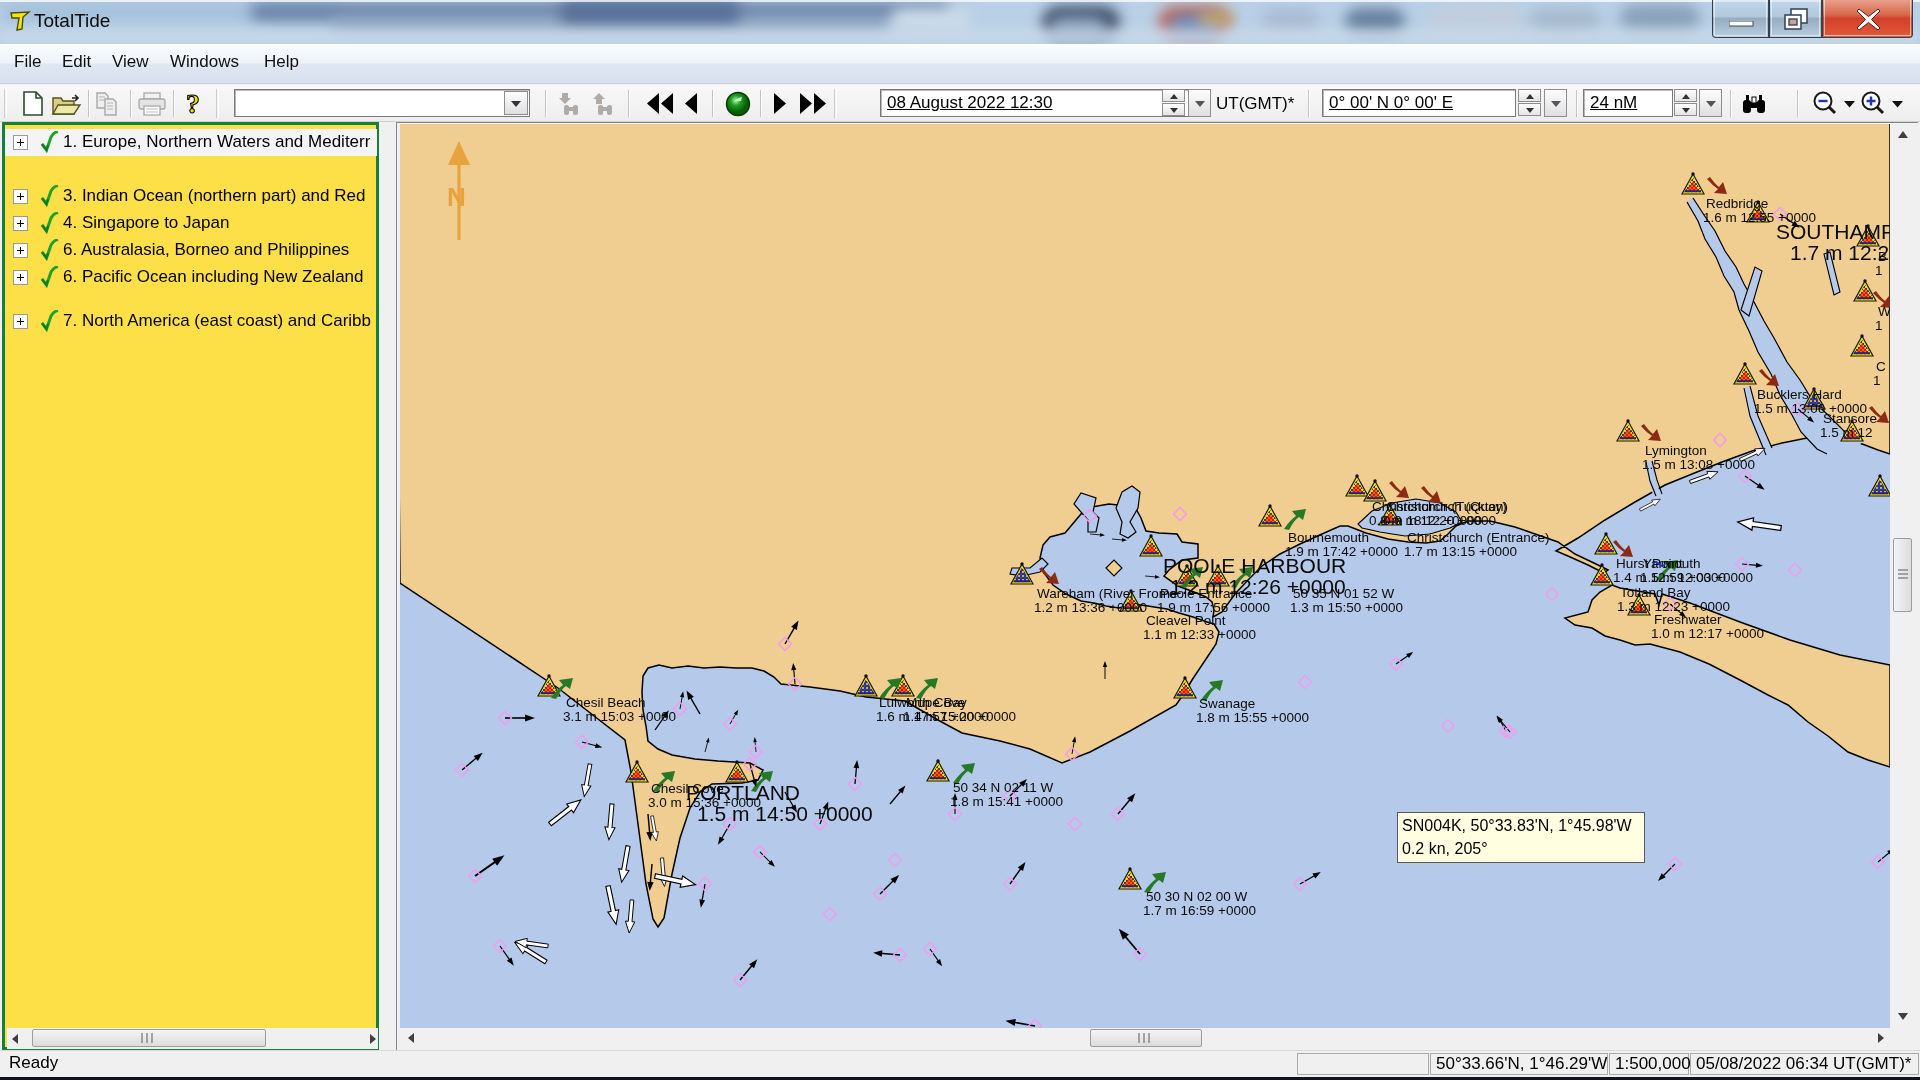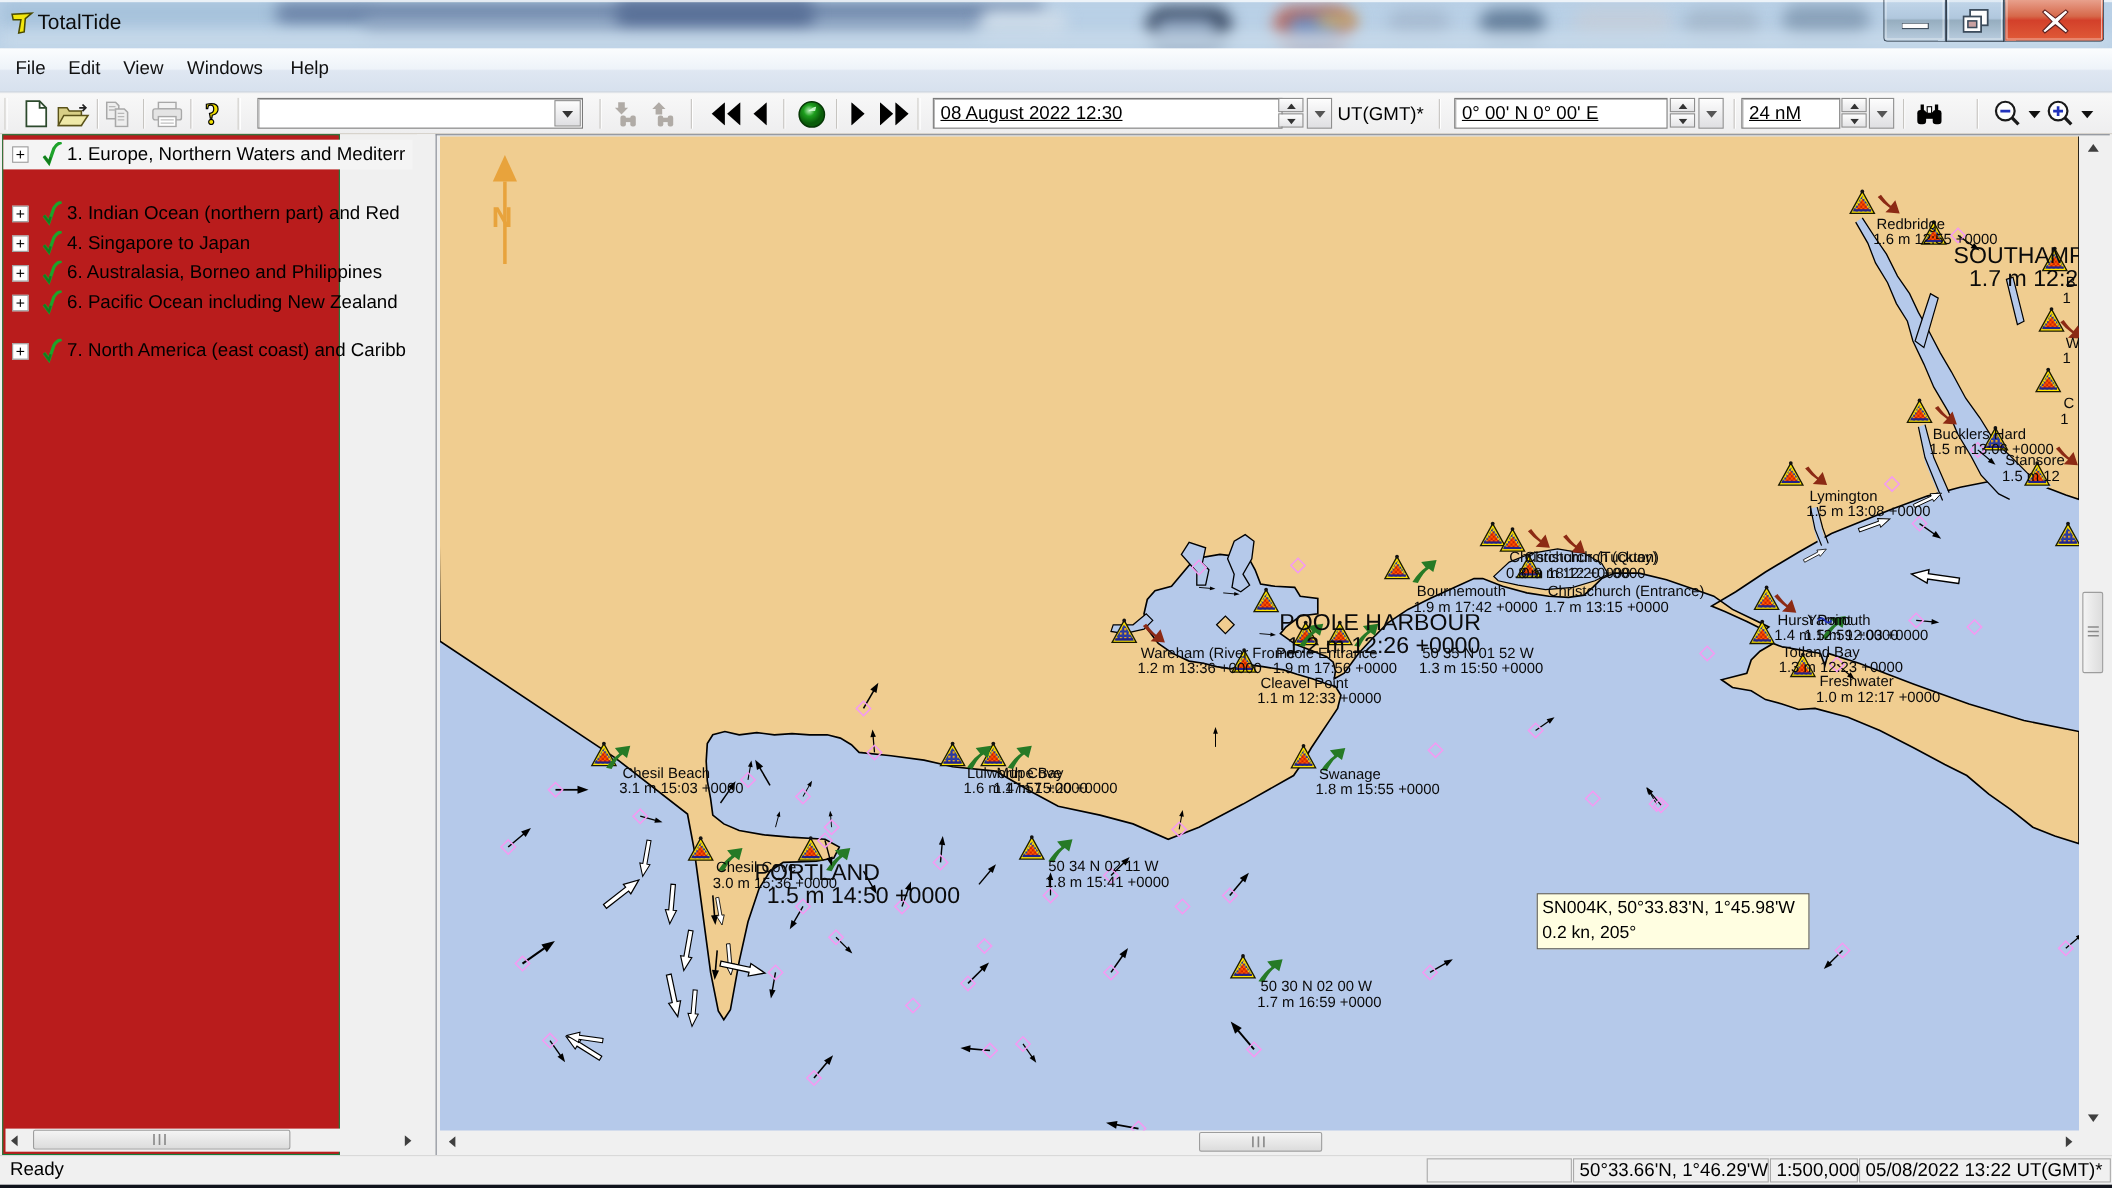--- a/index.html
+++ b/index.html
@@ -22,21 +22,21 @@
 #toolbar{left:0;top:85px;width:1920px;height:37px;background:linear-gradient(#f8f8f8,#eeeeef);border-bottom:1px solid #d4d0c8;}
 .tsep{position:absolute;top:5px;height:27px;width:2px;border-left:1px solid #c6c4c0;border-right:1px solid #ffffff;}
 .tgrip{position:absolute;top:4px;height:29px;width:3px;border-left:1px solid #cfcdc9;border-right:1px solid #ffffff;}
 .field{position:absolute;top:4px;height:28px;background:#fff;border:1px solid #7a7a7a;box-shadow:inset 1px 1px 0 #b8b8b8;font-size:17px;color:#000;}
 .field span{position:absolute;left:6px;top:3px;text-decoration:underline;white-space:nowrap;}
 .spin{position:absolute;top:4px;width:23px;height:28px;}
 .spin div{position:absolute;left:0;width:23px;height:13px;background:linear-gradient(#fdfdfd,#e4e4e6);border:1px solid #8e8e8e;}
 .drop{position:absolute;top:4px;width:23px;height:28px;background:linear-gradient(#fdfdfd,#dfdfe2);border:1px solid #8e8e8e;}
 .tlabel{position:absolute;top:9px;font-size:17px;color:#000;}
 
-#tree{left:2px;top:122px;width:307px;height:928px;background:#b91c1c;border:1px solid #15803d;}
+#tree{left:2px;top:122px;width:377px;height:928px;background:#fde047;border:3px solid #15803d;}
 .trow{position:absolute;left:0;width:372px;height:27px;font-size:17px;color:#000;white-space:nowrap;overflow:hidden;}
 .trow .plus{position:absolute;left:8px;top:6px;width:15px;height:15px;border:1px solid #9a9a9a;background:#fff;}
 .trow .plus:before{content:"";position:absolute;left:3px;top:6px;width:7px;height:1px;background:#000;}
 .trow .plus:after{content:"";position:absolute;left:6px;top:3px;width:1px;height:7px;background:#000;}
 .trow .txt{position:absolute;left:58px;top:3px;}
 .trow svg{position:absolute;left:33px;top:2px;}
 #treehs{left:2px;top:903px;width:371px;height:21px;background:#f0f0f0;}
 
 #splitter{left:379px;top:122px;width:19px;height:928px;background:#f0f0f0;}
 
@@ -173,21 +173,21 @@
     </svg>
     <div class="tsep" style="left:760px"></div>
     <svg class="abs" style="left:772px;top:8px" width="16" height="21" viewBox="0 0 16 21">
       <path d="M2,0 L2,21 L14,10.5 Z" fill="#000"></path>
     </svg>
     <svg class="abs" style="left:798px;top:8px" width="30" height="21" viewBox="0 0 30 21">
       <path d="M2,0 L2,21 L14,10.5 Z" fill="#000"></path>
       <path d="M16,0 L16,21 L28,10.5 Z" fill="#000"></path>
     </svg>
     <div class="tgrip" style="left:834px"></div>
-    <div class="field" style="left:848px;width:318px">
+    <div class="field" style="left:880px;width:318px">
       <span>08 August 2022 12:30</span>
     </div>
     <div class="spin" style="left:1162px">
       <div style="top:0">
         <svg class="abs" style="left:7px;top:4px" width="9" height="6">
           <path d="M0,5 L8,5 L4,0 Z" fill="#333"></path>
         </svg>
       </div>
       <div style="top:14px">
         <svg class="abs" style="left:7px;top:4px" width="9" height="6">
@@ -651,14 +651,14 @@
     <svg class="abs" style="left:1477px;top:5px" width="8" height="11">
       <path d="M1,0 L1,10 L7,5 Z" fill="#3f3f3f"></path>
     </svg>
   </div>
 <div class="abs" style="left:1397px;top:812px;width:248px;height:51px;background:#fffee1;border:1px solid #5a5a5a;font-size:16px;color:#000;padding:1px 4px;line-height:23px;z-index:5">SN004K, 50°33.83'N, 1°45.98'W<br>0.2 kn, 205°</div>
 <div id="statusbar" class="abs">
     <span class="abs" style="left:9px;top:2px">Ready</span>
     <div class="sfield" style="left:1297px;width:132px"></div>
     <div class="sfield" style="left:1430px;width:178px">50°33.66'N, 1°46.29'W</div>
     <div class="sfield" style="left:1609px;width:80px">1:500,000</div>
-    <div class="sfield" style="left:1690px;width:229px">05/08/2022 13:22 UT(GMT)*</div>
+    <div class="sfield" style="left:1690px;width:229px">05/08/2022 06:34 UT(GMT)*</div>
   </div>
 <div id="tasksliver" class="abs"></div>
 </body></html>

